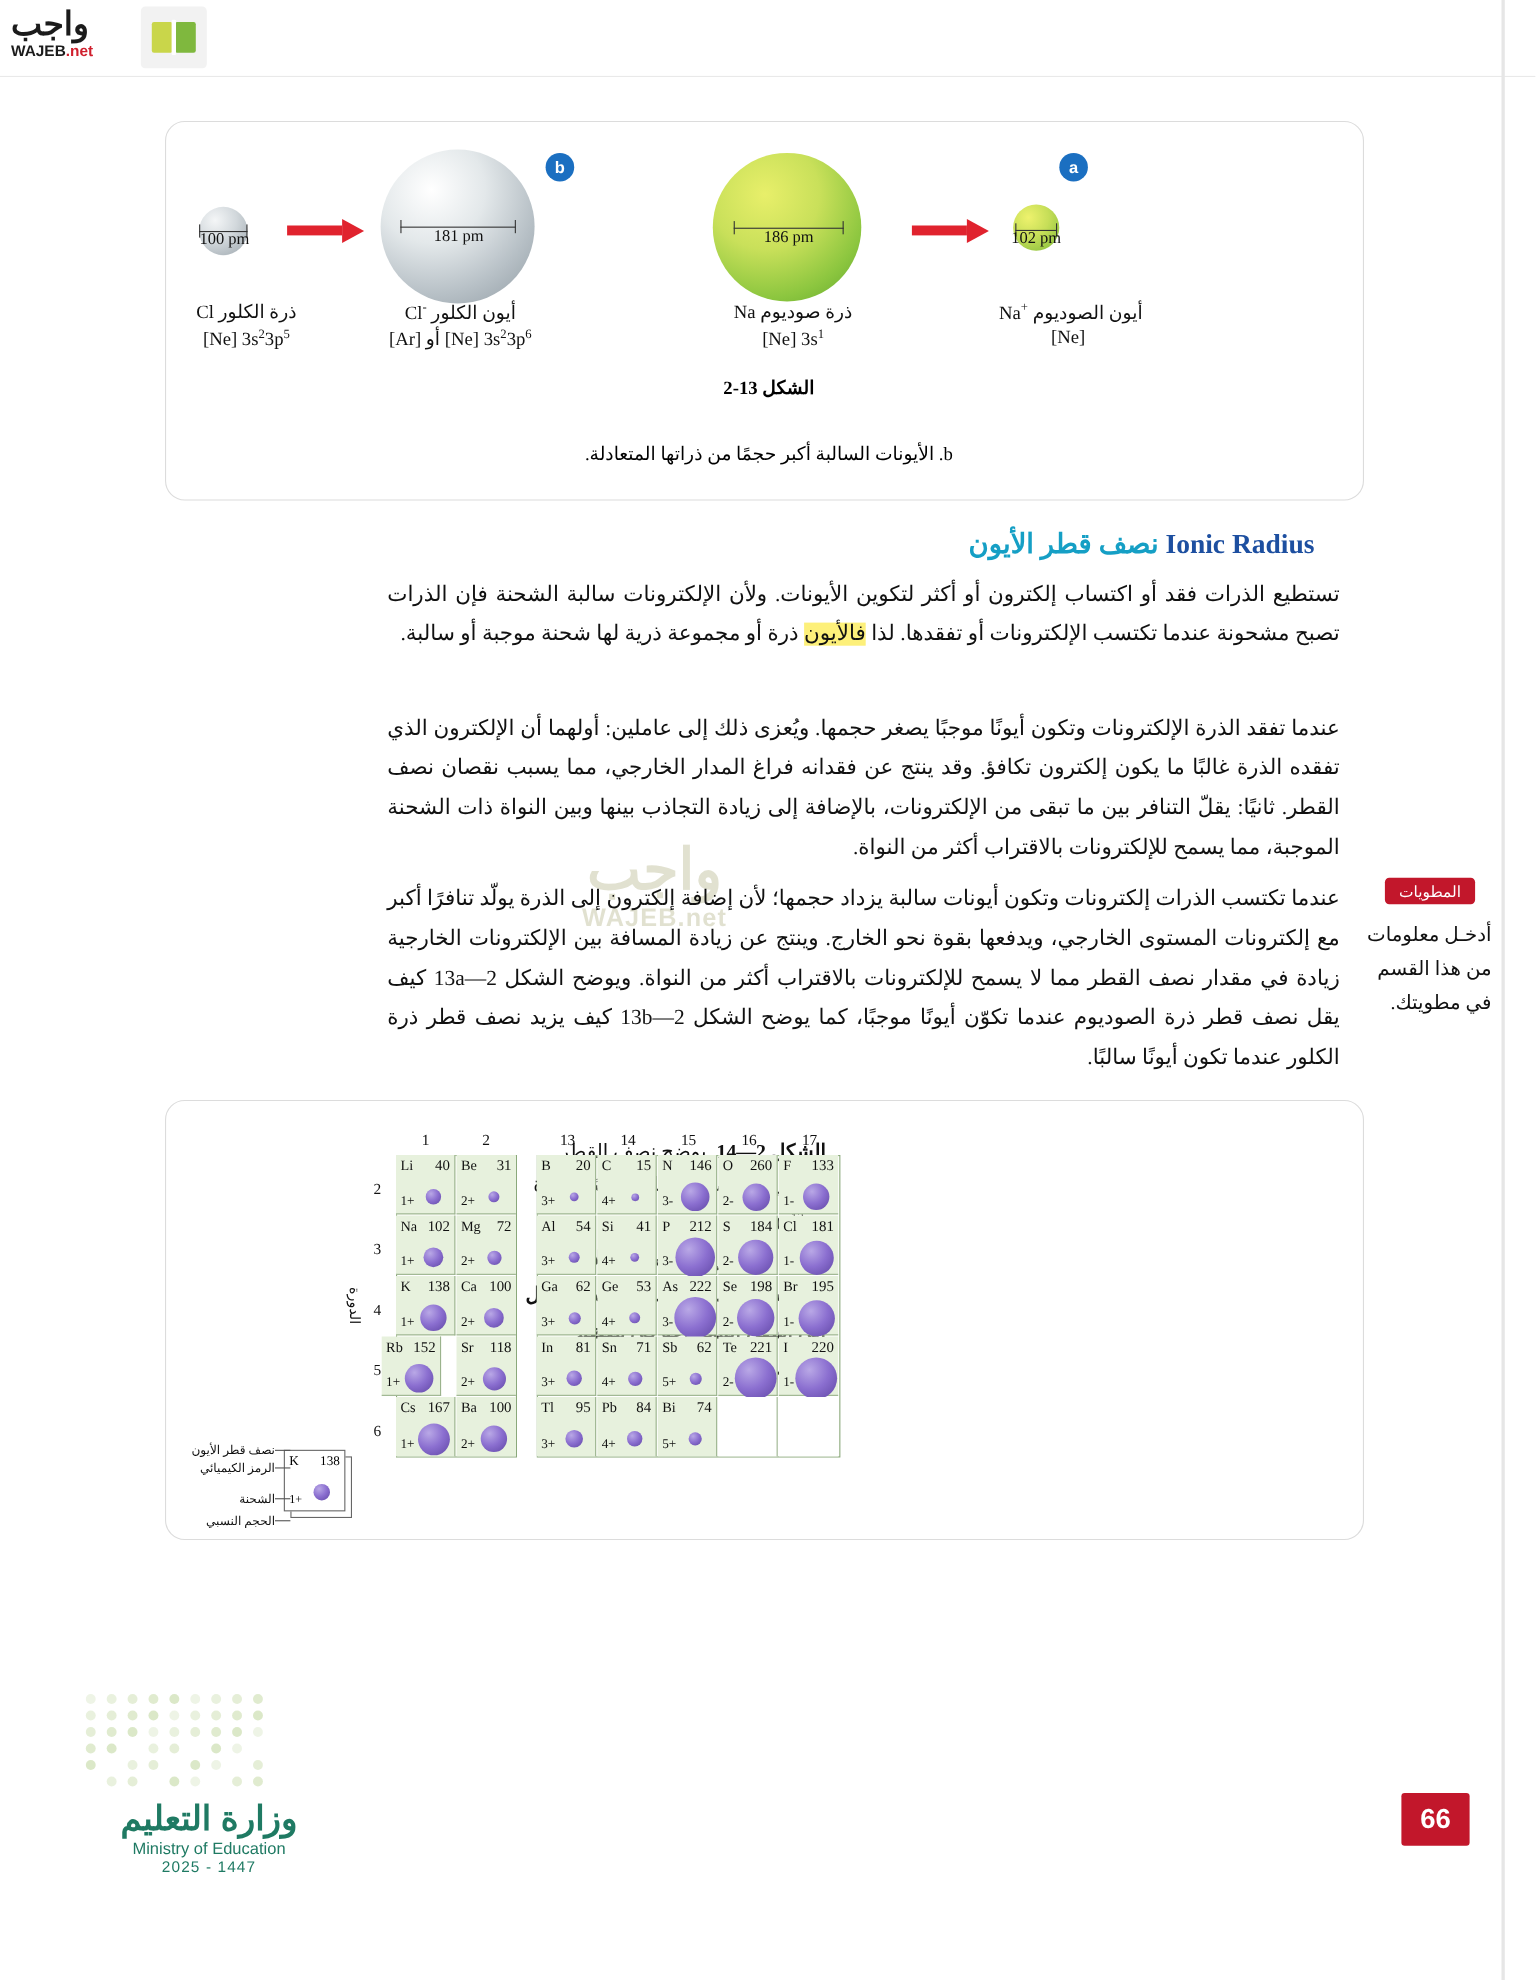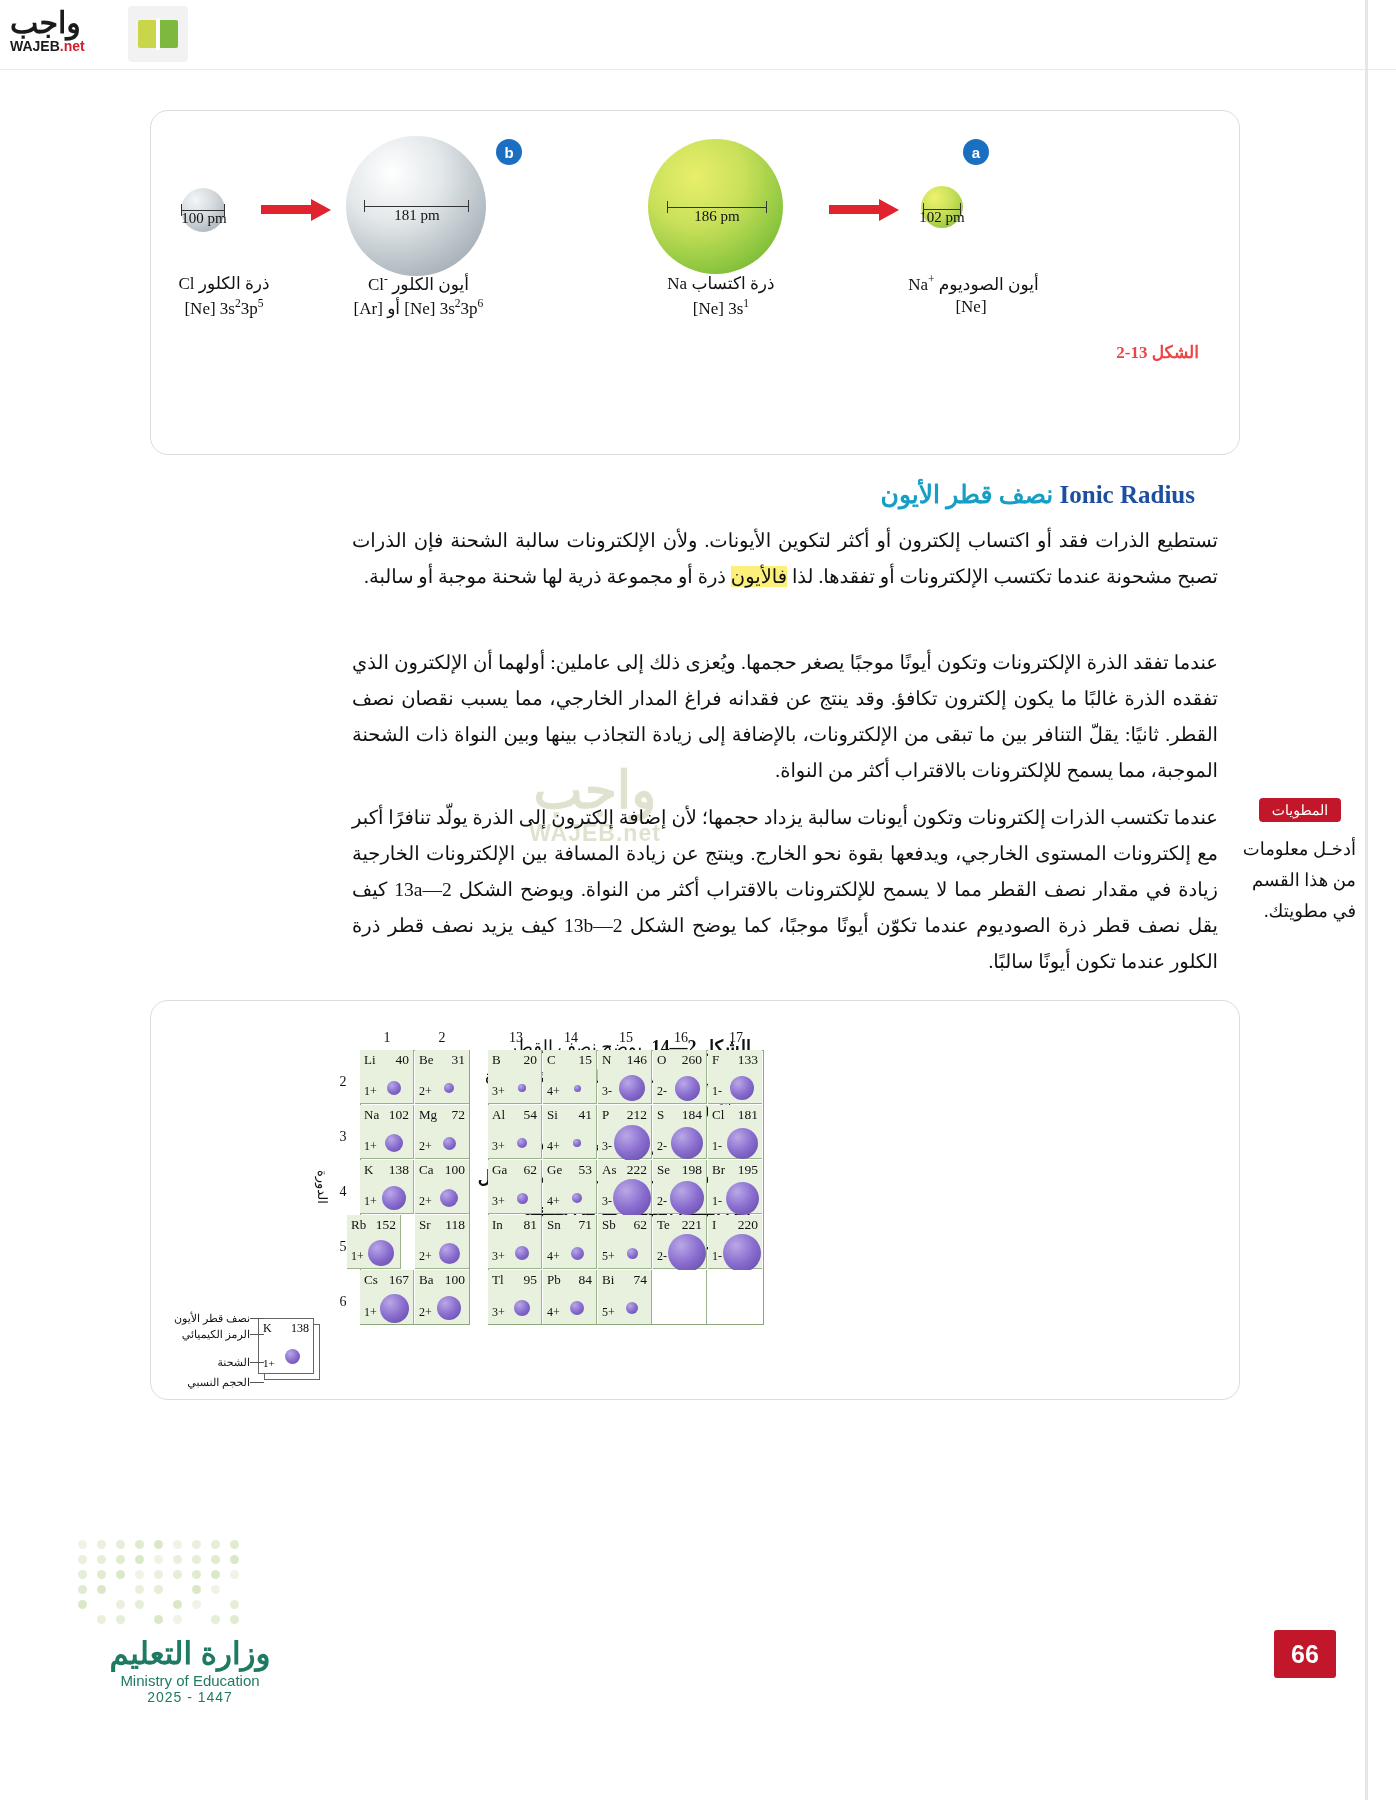--- a/index.html
+++ b/index.html
@@ -55,21 +55,21 @@
   }
   .measline { position:absolute; height:1px; background:#333; }
   .mtick { position:absolute; width:1px; background:#333; }
   .arrow-red { position:absolute; height:9px; background:#e0232e; }
   .arrow-head {
     position:absolute; width:0;height:0;border-top:11px solid transparent;
     border-bottom:11px solid transparent;
   }
   .fig13cap {
     position:absolute; right:40px; top:258px; width:1000px;
-    text-align:right; direction:rtl; font-size:17px; color:#ef4444; line-height:28px;
+    text-align:center; direction:rtl; font-size:17px; color:#000000; line-height:28px;
   }
   .fig13cap b { font-weight:bold; }
 
   
   .sec-head {
     position:absolute; right:175px; top:480px; width:600px;
     text-align:right; direction:rtl; font-size:25px; font-weight:bold;
   }
   .sec-head .ar { color:#159fc5; }
   .sec-head .en { color:#1d4fa0; font-family:"Liberation Serif", serif; margin-right:26px;}
@@ -223,21 +223,21 @@
     <span class="en">[Ne] 3s<sup>2</sup>3p<sup>6</sup></span> أو <span class="en">[Ar]</span>
   </div>
 
   <div class="sphere" style="left:497px; top:28px; width:135px; height:135px;
               background:radial-gradient(circle at 35% 28%, #e8ef6a 0%, #c9e05a 38%, #8cc63f 72%, #5fa52c 100%);"></div>
   <div class="measline" style="left:516px; top:96px; width:100px;"></div>
   <div class="mtick" style="left:516px; top:90px; height:12px;"></div>
   <div class="mtick" style="left:615px; top:90px; height:12px;"></div>
   <div class="meas" style="left:520px; top:97px; width:92px;">186 pm</div>
   <div class="label-cap" style="left:485px; top:162px; width:170px;">
-    <span>ذرة اكتساب</span> <span class="en">Na</span>
+    <span>ذرة صوديوم</span> <span class="en">Na</span>
   </div>
   <div class="label-cap" style="left:485px; top:186px; width:170px;">
     <span class="en">[Ne] 3s<sup>1</sup></span>
   </div>
 
   <div class="arrow-red" style="left:678px; top:94px; width:50px;"></div>
   <div class="arrow-head" style="left:728px; top:88px; border-left:20px solid #e0232e;"></div>
 
   <div class="sphere" style="left:770px; top:75px; width:42px; height:42px;
               background:radial-gradient(circle at 33% 28%, #eef26d 0%, #c6de58 45%, #7cba37 100%);"></div>
@@ -248,20 +248,21 @@
   <div class="label-cap" style="left:730px; top:162px; width:185px;">
     <span>أيون الصوديوم</span> <span class="en">Na<sup>+</sup></span>
   </div>
   <div class="label-cap" style="left:745px; top:186px; width:150px;">
     <span class="en">[Ne]</span>
   </div>
 
   <div class="fig13cap" style="top:228px;">
     <b>الشكل 13-2</b>
   </div>
+  <div class="fig13cap" style="top:288px;">b. الأيونات السالبة أكبر حجمًا من ذراتها المتعادلة.</div>
 </div>
 
 <div class="sec-head">
   <span class="en">Ionic Radius</span>
   <span class="ar">نصف قطر الأيون</span>
 </div>
 
 <div class="wm">
   <div class="ar">واجب</div>
   <div class="en">WAJEB.net</div>

